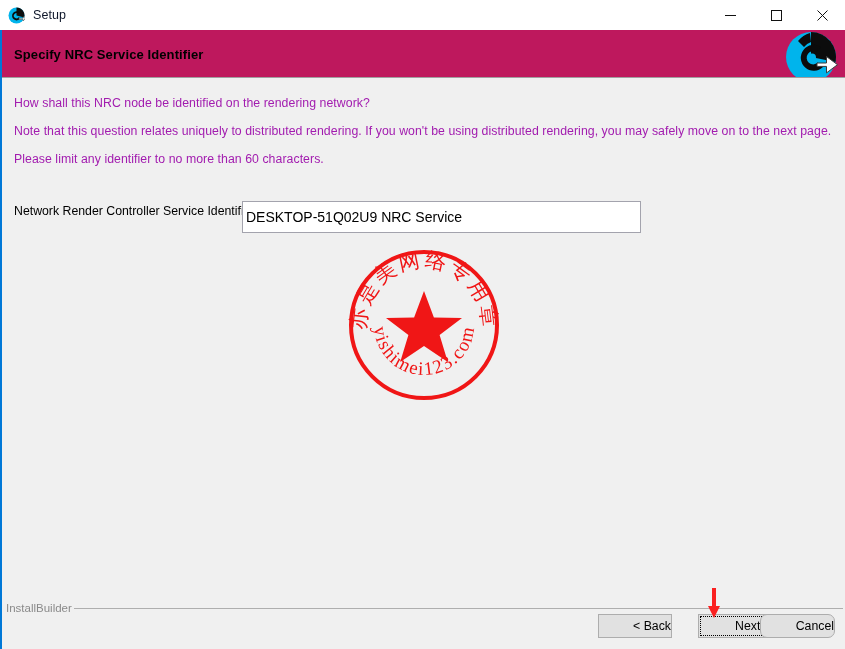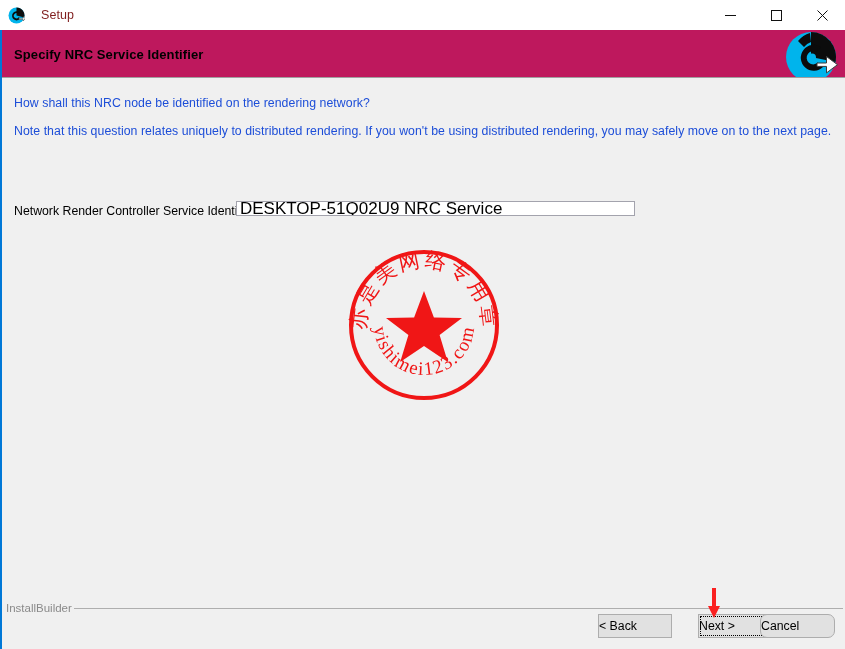--- a/index.html
+++ b/index.html
@@ -39,23 +39,23 @@
     display: flex;
     align-items: center;
   }
   .titlebar-icon {
     margin-left: 8px;
     width: 17px;
     height: 17px;
     display: block;
   }
   .titlebar-title {
-    margin-left: 16px;
+    margin-left: 8px;
     font-size: 12.5px;
-    color: #7f1d1d;
+    color: #0f172a;
     line-height: 1;
     letter-spacing: 0.1px;
   }
   .window-controls {
     position: absolute;
     right: 0; top: 0;
     height: 30px;
     display: flex;
   }
   .wc-btn {
@@ -111,21 +111,21 @@
     top: 78px;
     width: 843px;
     height: 571px;
     background: #f0f0f0;
   }
 
   .para {
     position: absolute;
     left: 12px;
     font-size: 12.3px;
-    color: #1d4ed8;
+    color: #a21caf;
     white-space: nowrap;
     letter-spacing: 0.05px;
   }
   .para-1 { top: 18px; }
   .para-2 { top: 46px; text-align: right; }
   .para-3 { top: 74px; }
 
   .field-row {
     position: absolute;
     left: 12px;
@@ -136,29 +136,29 @@
   .field-label {
     position: absolute;
     left: 0;
     top: 3px;
     font-size: 12.3px;
     color: #000000;
     white-space: nowrap;
   }
   .field-input {
     position: absolute;
-    left: 222px;
+    left: 228px;
     top: 0;
     width: 399px;
-    height: 15px;
+    height: 32px;
     box-sizing: border-box;
     background: #ffffff;
     border: 1px solid #a3a3ad;
     font-family: "Liberation Sans", sans-serif;
-    font-size: 17px;
+    font-size: 14px;
     color: #000000;
     padding: 1px 3px;
     outline: none;
   }
 
   
   .stamp {
     position: absolute;
     left: 346px;
     top: 171px;
@@ -195,21 +195,21 @@
   .btn {
     position: absolute;
     top: 0;
     height: 24px;
     box-sizing: border-box;
     background: #e1e1e1;
     border: 1px solid #adadad;
     font-family: "Liberation Sans", sans-serif;
     font-size: 12.3px;
     color: #000000;
-    text-align: left;
+    text-align: right;
     line-height: 22px;
     padding: 0;
     cursor: default;
   }
   .btn-back   { left: 596px; width: 74px; }
   .btn-next   { left: 676px; width: 74px; outline: 1px dotted #000000; outline-offset: -3px; margin-left: 20px; }
   .btn-cancel { left: 758px; width: 75px; border-radius: 7px; }
 
   
   .red-arrow {
@@ -271,20 +271,21 @@
         <path d="M36 35 h9.5 v-6.5 l11 8.2 -11 8.2 v-6.5 h-9.5 z" fill="#ffffff" stroke="#3a3a3a" stroke-width="1"></path>
       </svg>
     </span>
   </div>
   <div class="header-rule"></div>
 
   <div class="body-area">
 
     <div class="para para-1">How shall this NRC node be identified on the rendering network?</div>
     <div class="para para-2">Note that this question relates uniquely to distributed rendering.  If you won't be using distributed rendering, you may safely move on to the next page.</div>
+    <div class="para para-3">Please limit any identifier to no more than 60 characters.</div>
 
     <div class="field-row">
       <label class="field-label">Network Render Controller Service Identifier</label>
       <input class="field-input" type="text" value="DESKTOP-51Q02U9 NRC Service" style="">
     </div>
 
     <span class="stamp">
       <svg width="152" height="152" viewBox="0 0 152 152">
         <defs>
           <path id="arcTop" d="M 18 76 A 58 58 0 0 1 134 76" fill="none"></path>

